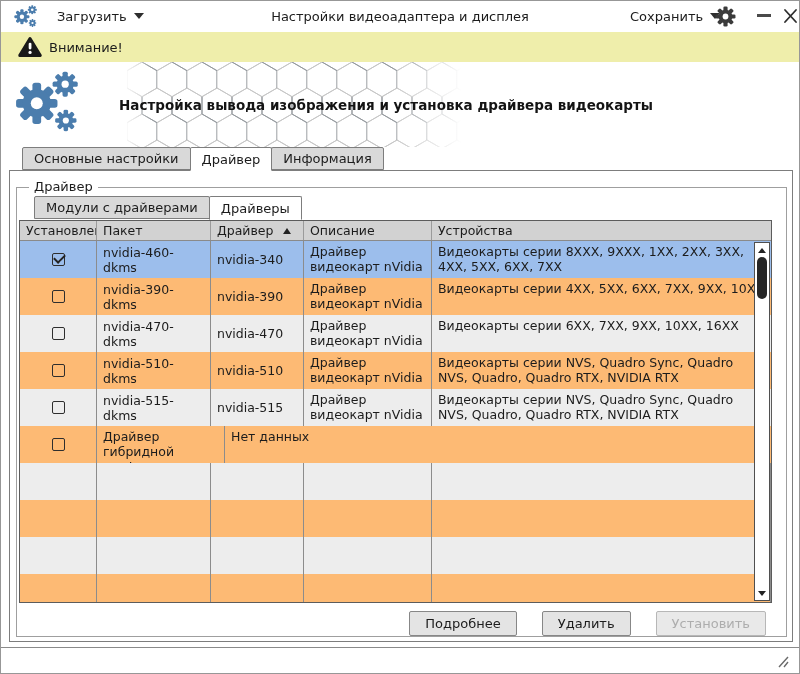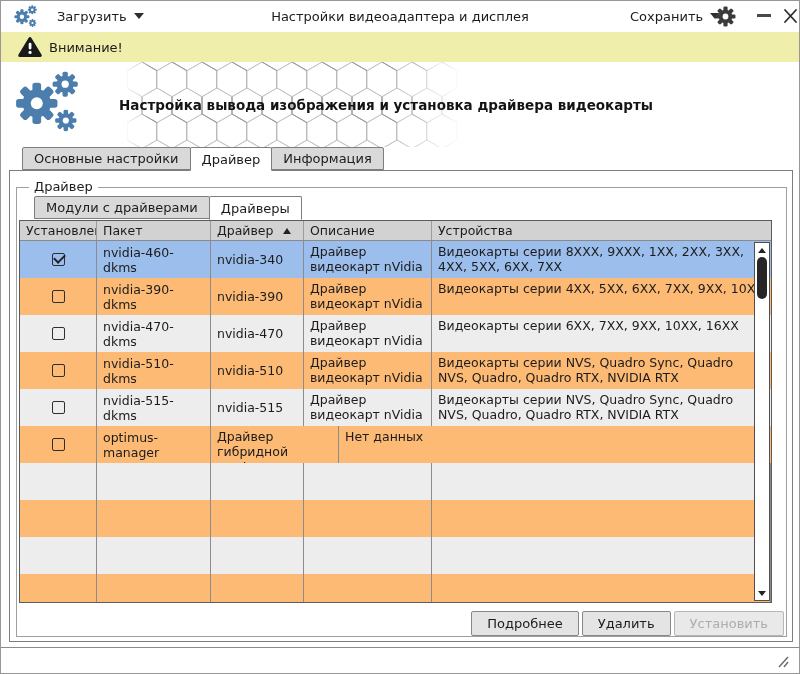--- a/index.html
+++ b/index.html
@@ -69,21 +69,21 @@
 
   
   .vscroll { position:absolute; top:21px; right:1px; bottom:1px; width:16px; border:1px solid #4f4f4f; background:#fff; }
   .sb-up, .sb-down { position:absolute; left:0; width:14px; height:12px; display:flex; align-items:center; justify-content:center; }
   .sb-up { top:1px; } .sb-down { bottom:1px; }
   .sb-tri-up { width:0; height:0; border-left:4px solid transparent; border-right:4px solid transparent; border-bottom:5px solid #222; }
   .sb-tri-down { width:0; height:0; border-left:4px solid transparent; border-right:4px solid transparent; border-top:5px solid #222; }
   .sb-thumb { position:absolute; left:2px; top:14px; width:10px; height:42px; background:#262626; border-radius:5px; }
 
   
-  .btn-row { position:absolute; right:2px; top:423px; display:flex; gap:3px; }
+  .btn-row { position:absolute; right:20px; top:423px; display:flex; gap:25px; }
   .btn { height:25px; padding:0 15px; font-size:13px; font-family:"DejaVu Sans", sans-serif; background:#e4e4e4; border:1px solid #878787; border-radius:2px; color:#1c1c1c; }
   .btn:disabled { color:#adadad; border-color:#b7b7b7; background:#e9e9e9; }
 
   
   .statusbar { position:absolute; left:0; right:0; bottom:0; height:26px; border-top:1px solid #8a8a8a; background:#fff; }
   .grip { position:absolute; right:9px; top:6px; width:16px; height:14px; }
 </style>
 </head>
 <body>
 
@@ -245,21 +245,20 @@
           <div class="td c1">nvidia-515-dkms</div>
           <div class="td c2">nvidia-515</div>
           <div class="td c3 wrap">Драйвер видеокарт nVidia</div>
           <div class="td c4 wrap">Видеокарты серии NVS, Quadro Sync, Quadro NVS, Quadro, Quadro RTX, NVIDIA RTX</div>
         </div>
 
         <div class="trow">
           <div class="td c0 center">
               <span class="checkbox"></span>
             </div>
-          <div class="td c1">optimus-manager</div>
           <div class="td c3 wrap">Драйвер гибридной графики ноутбука</div>
           <div class="td c4 wrap">Нет данных</div>
         </div>
 
         <div class="trow stripe filler">
           <div class="td c0"></div>
             <div class="td c1"></div>
             <div class="td c2"></div>
             <div class="td c3"></div>
             <div class="td c4"></div>

